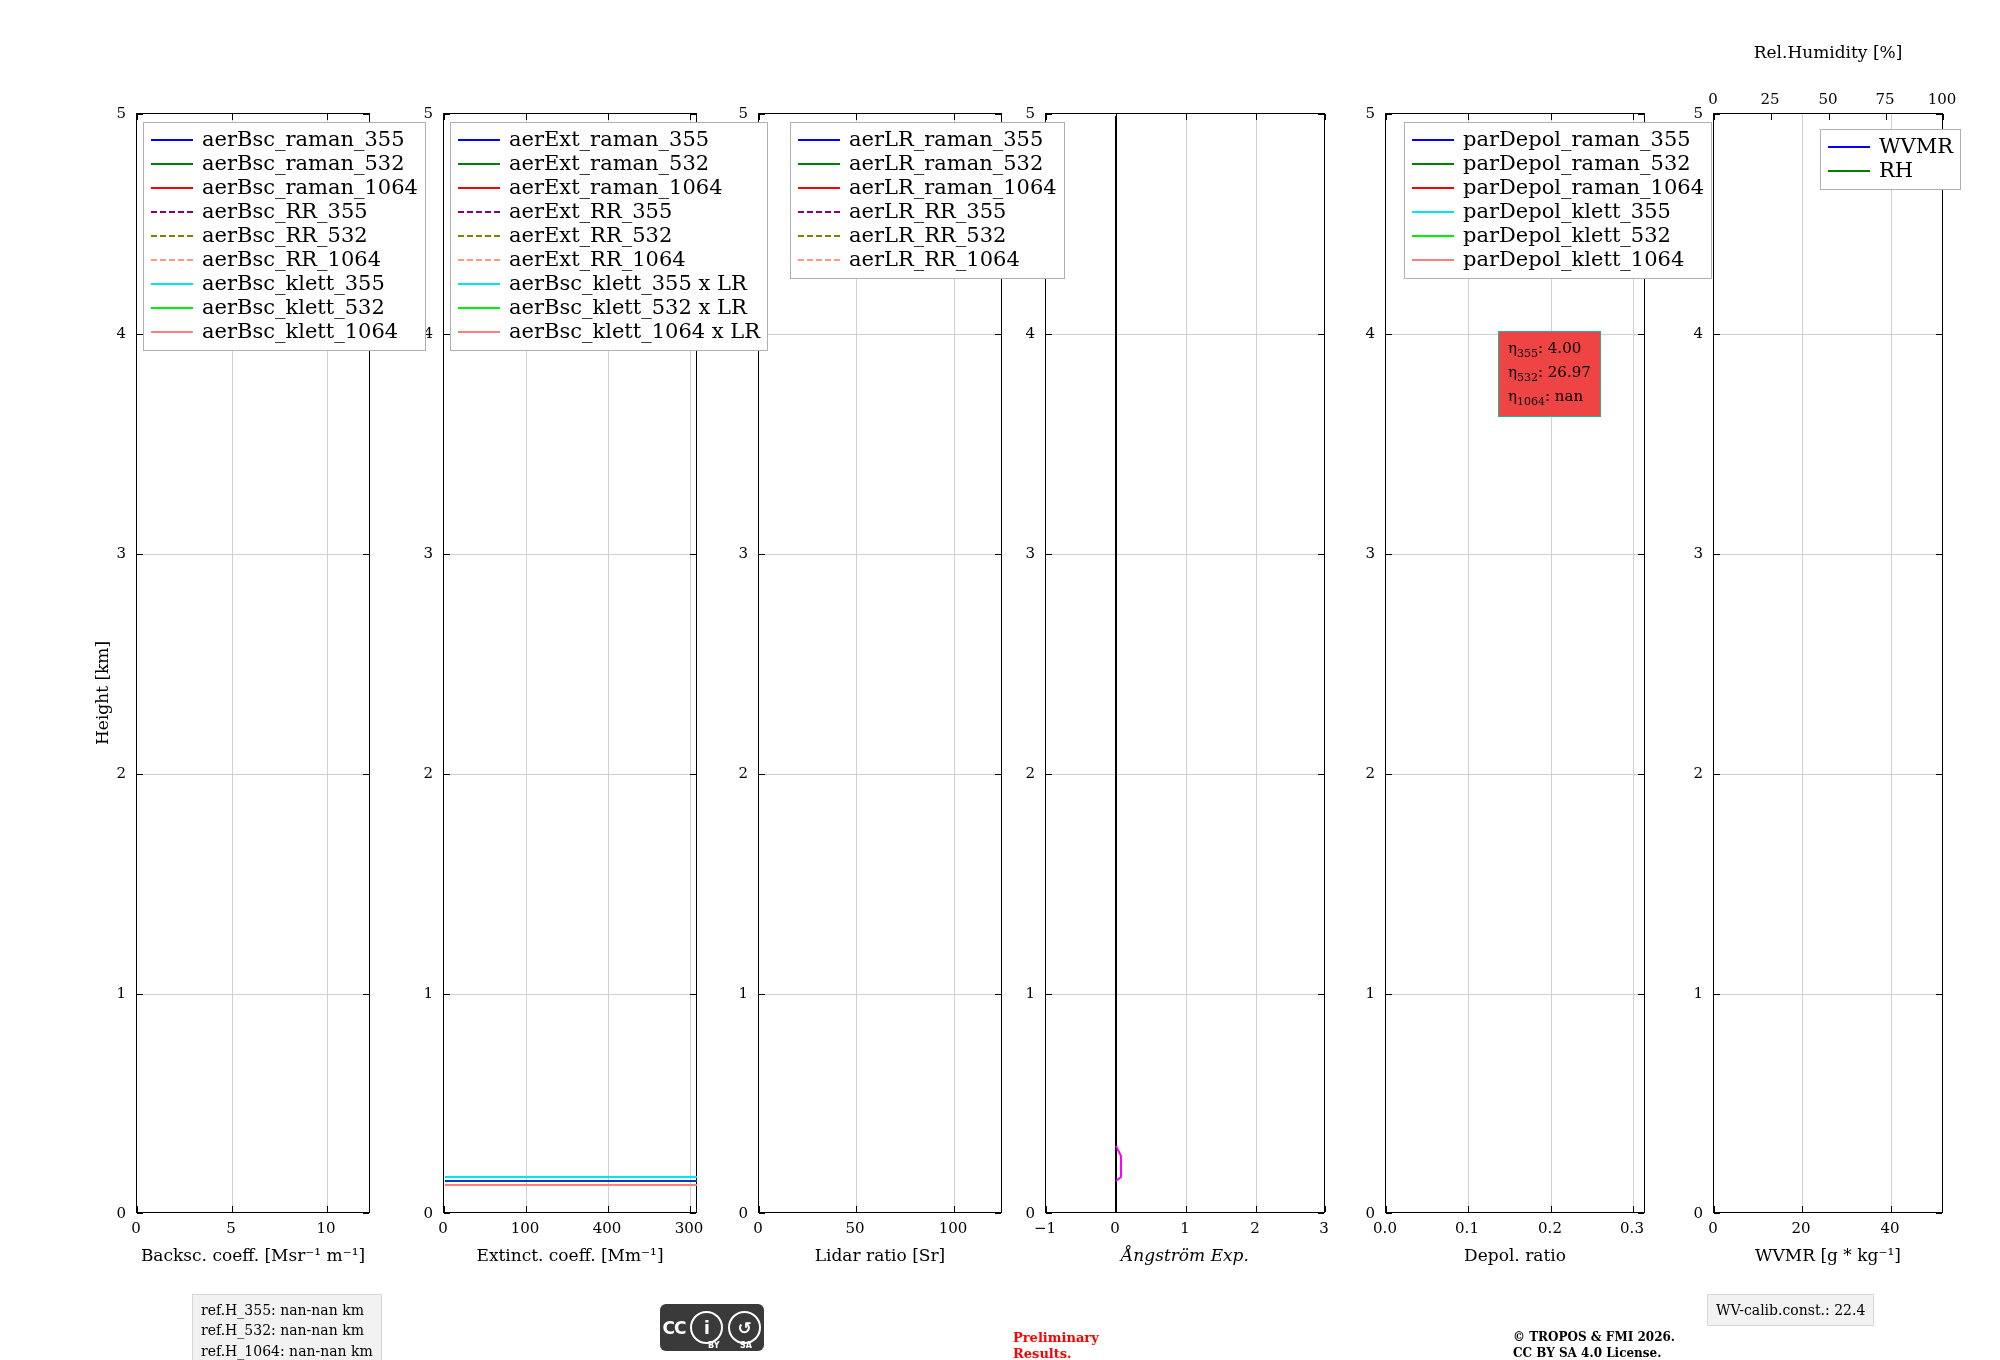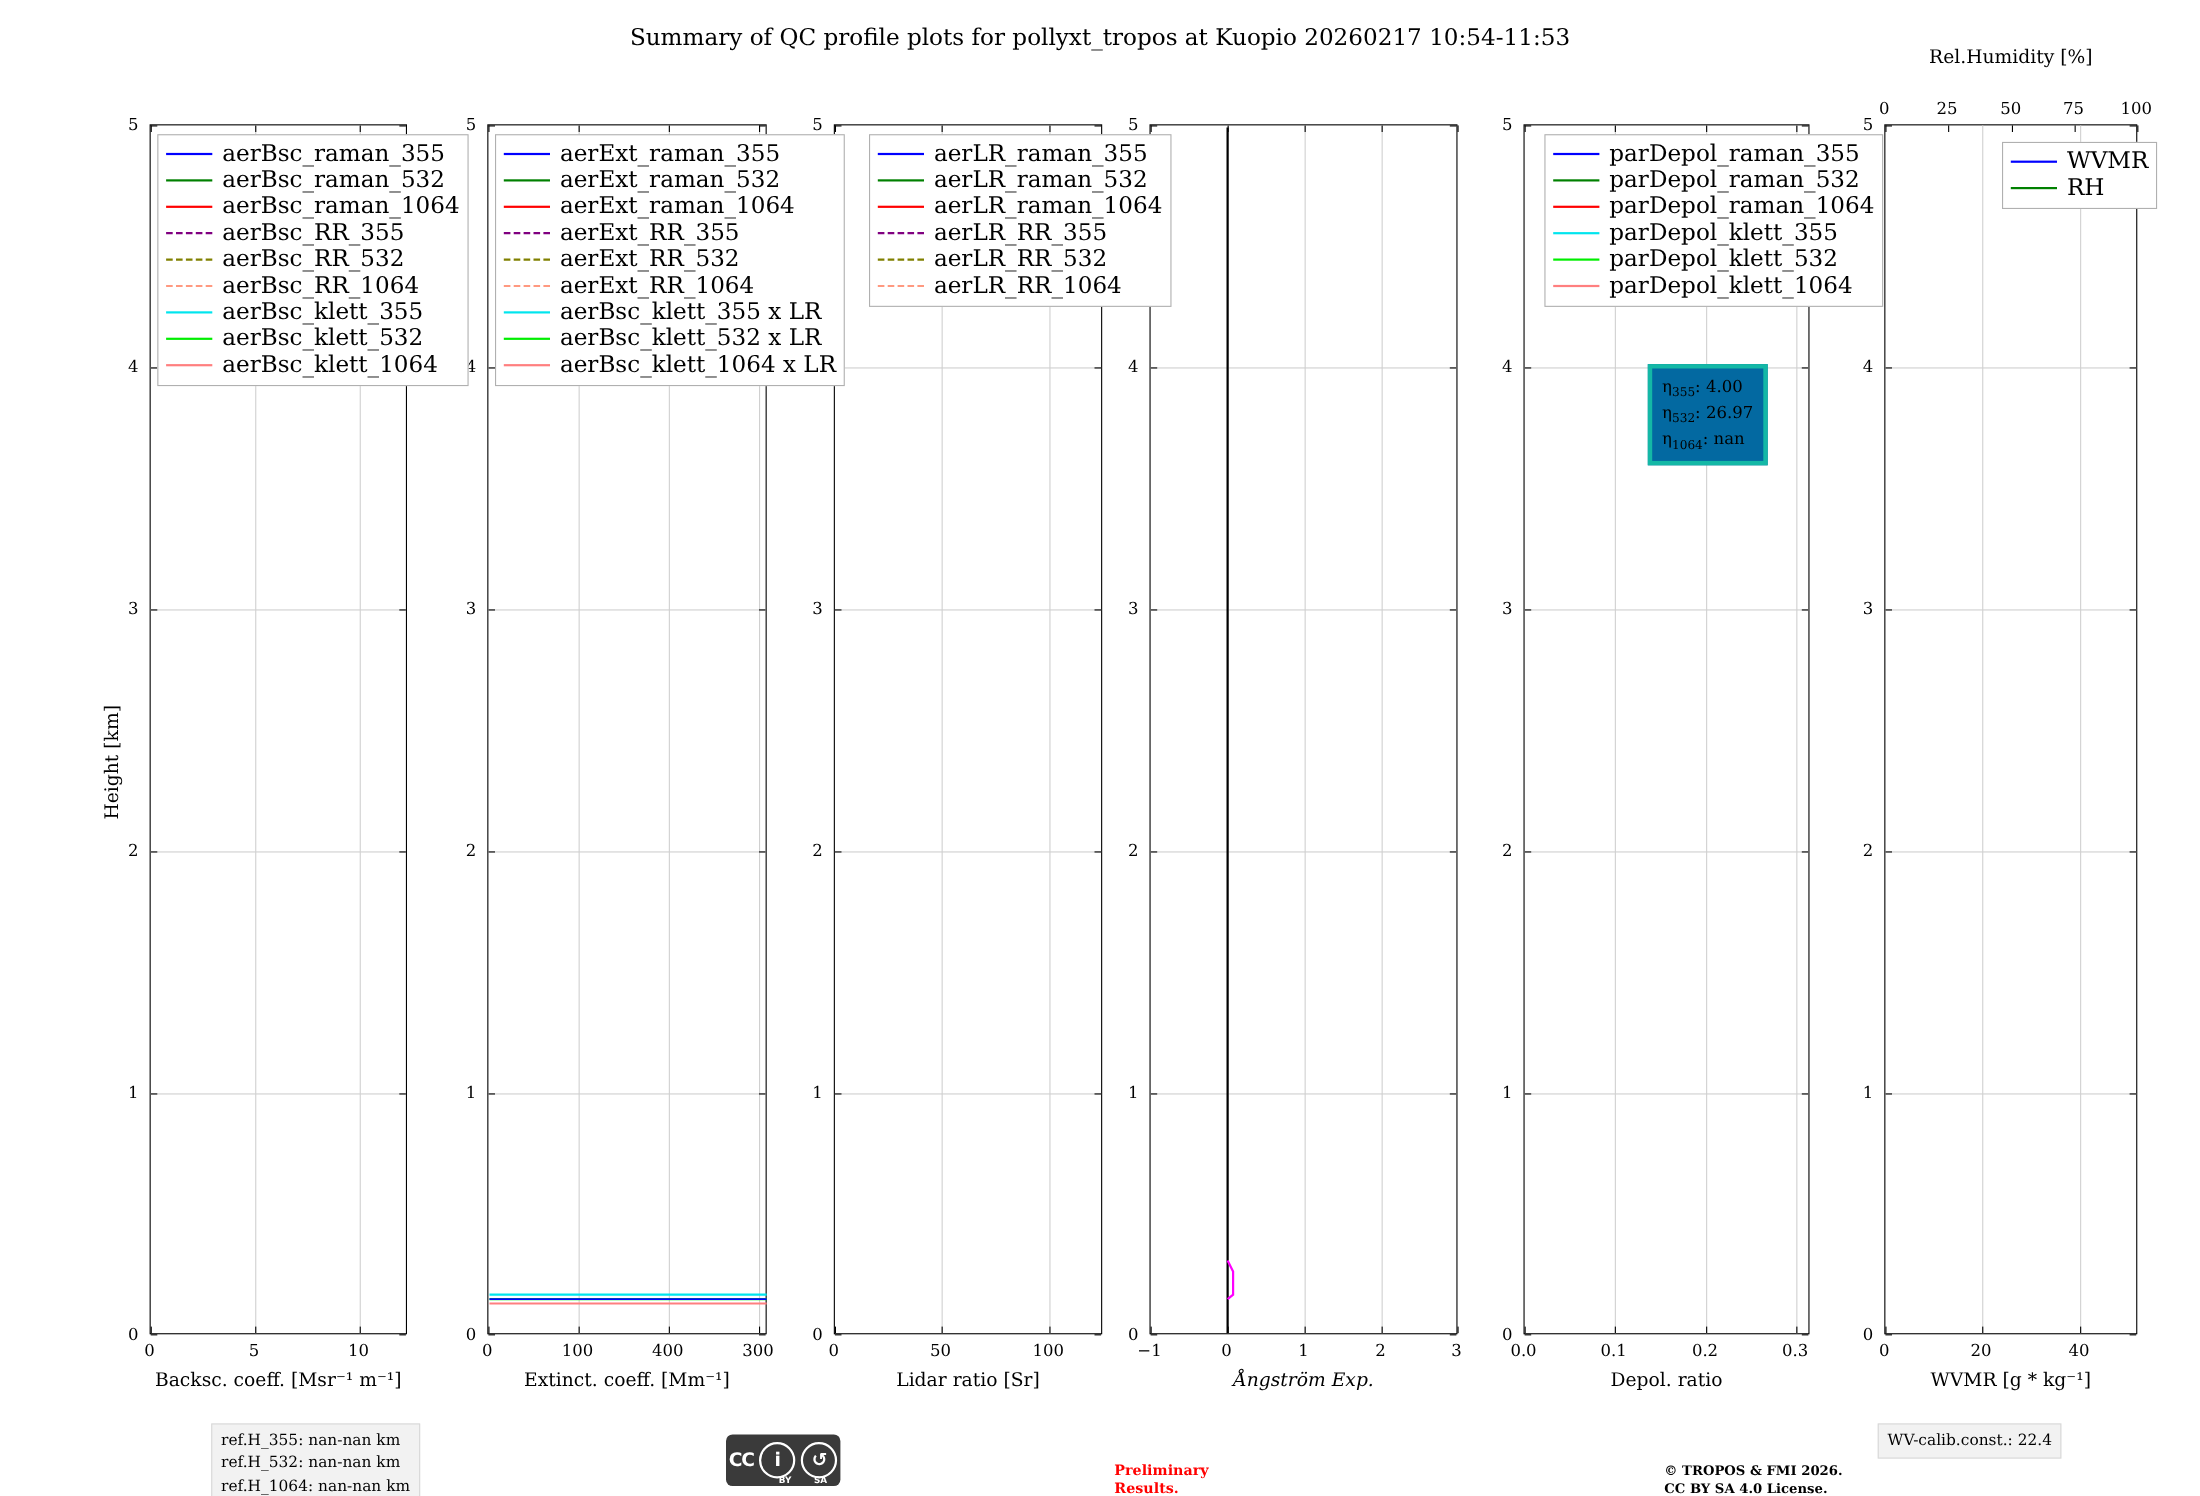--- a/index.html
+++ b/index.html
@@ -126,22 +126,22 @@
     width: 42px;
     height: 0;
     border-top-width: 2px;
     border-top-style: solid;
     margin-right: 9px;
     flex: none;
   }
   .legend-label { font-size: 21px; }
   .anno-box {
     position: absolute;
-    background: #0369a1;
-    border: 4px solid #14b8a6;
+    background: #ef4444;
+    border: 1px solid #14b8a6;
     font-size: 15px;
     padding: 6px 9px;
     line-height: 1.45;
     z-index: 6;
   }
   .anno-box .sub { font-size: 11px; vertical-align: sub; }
   .ref-box {
     position: absolute;
     background: #f2f2f2;
     border: 1px solid #d8d8d8;
@@ -207,21 +207,20 @@
     font-weight: bold;
     font-family: "DejaVu Sans", sans-serif;
   }
   svg.curve { position: absolute; left: 0; top: 0; }
 </style>
 </head>
 <body>
 
 <div id="root">
 
-  <div class="title">Summary of QC profile plots for pollyxt_tropos at Kuopio 20260217 10:54-11:53</div>
 
   <div class="ylabel" style="left: 92px; top: 745px;">Height [km]</div>
 
   <div class="panel" id="p0" style="left: 136px; width: 234px;">
     <div class="gridlines">
       <div class="gridline-h" style="top: 220px;"></div>
       <div class="gridline-h" style="top: 440px;"></div>
       <div class="gridline-h" style="top: 660px;"></div>
       <div class="gridline-h" style="top: 880px;"></div>
       <div class="gridline-v" style="left: 95px;"></div>

